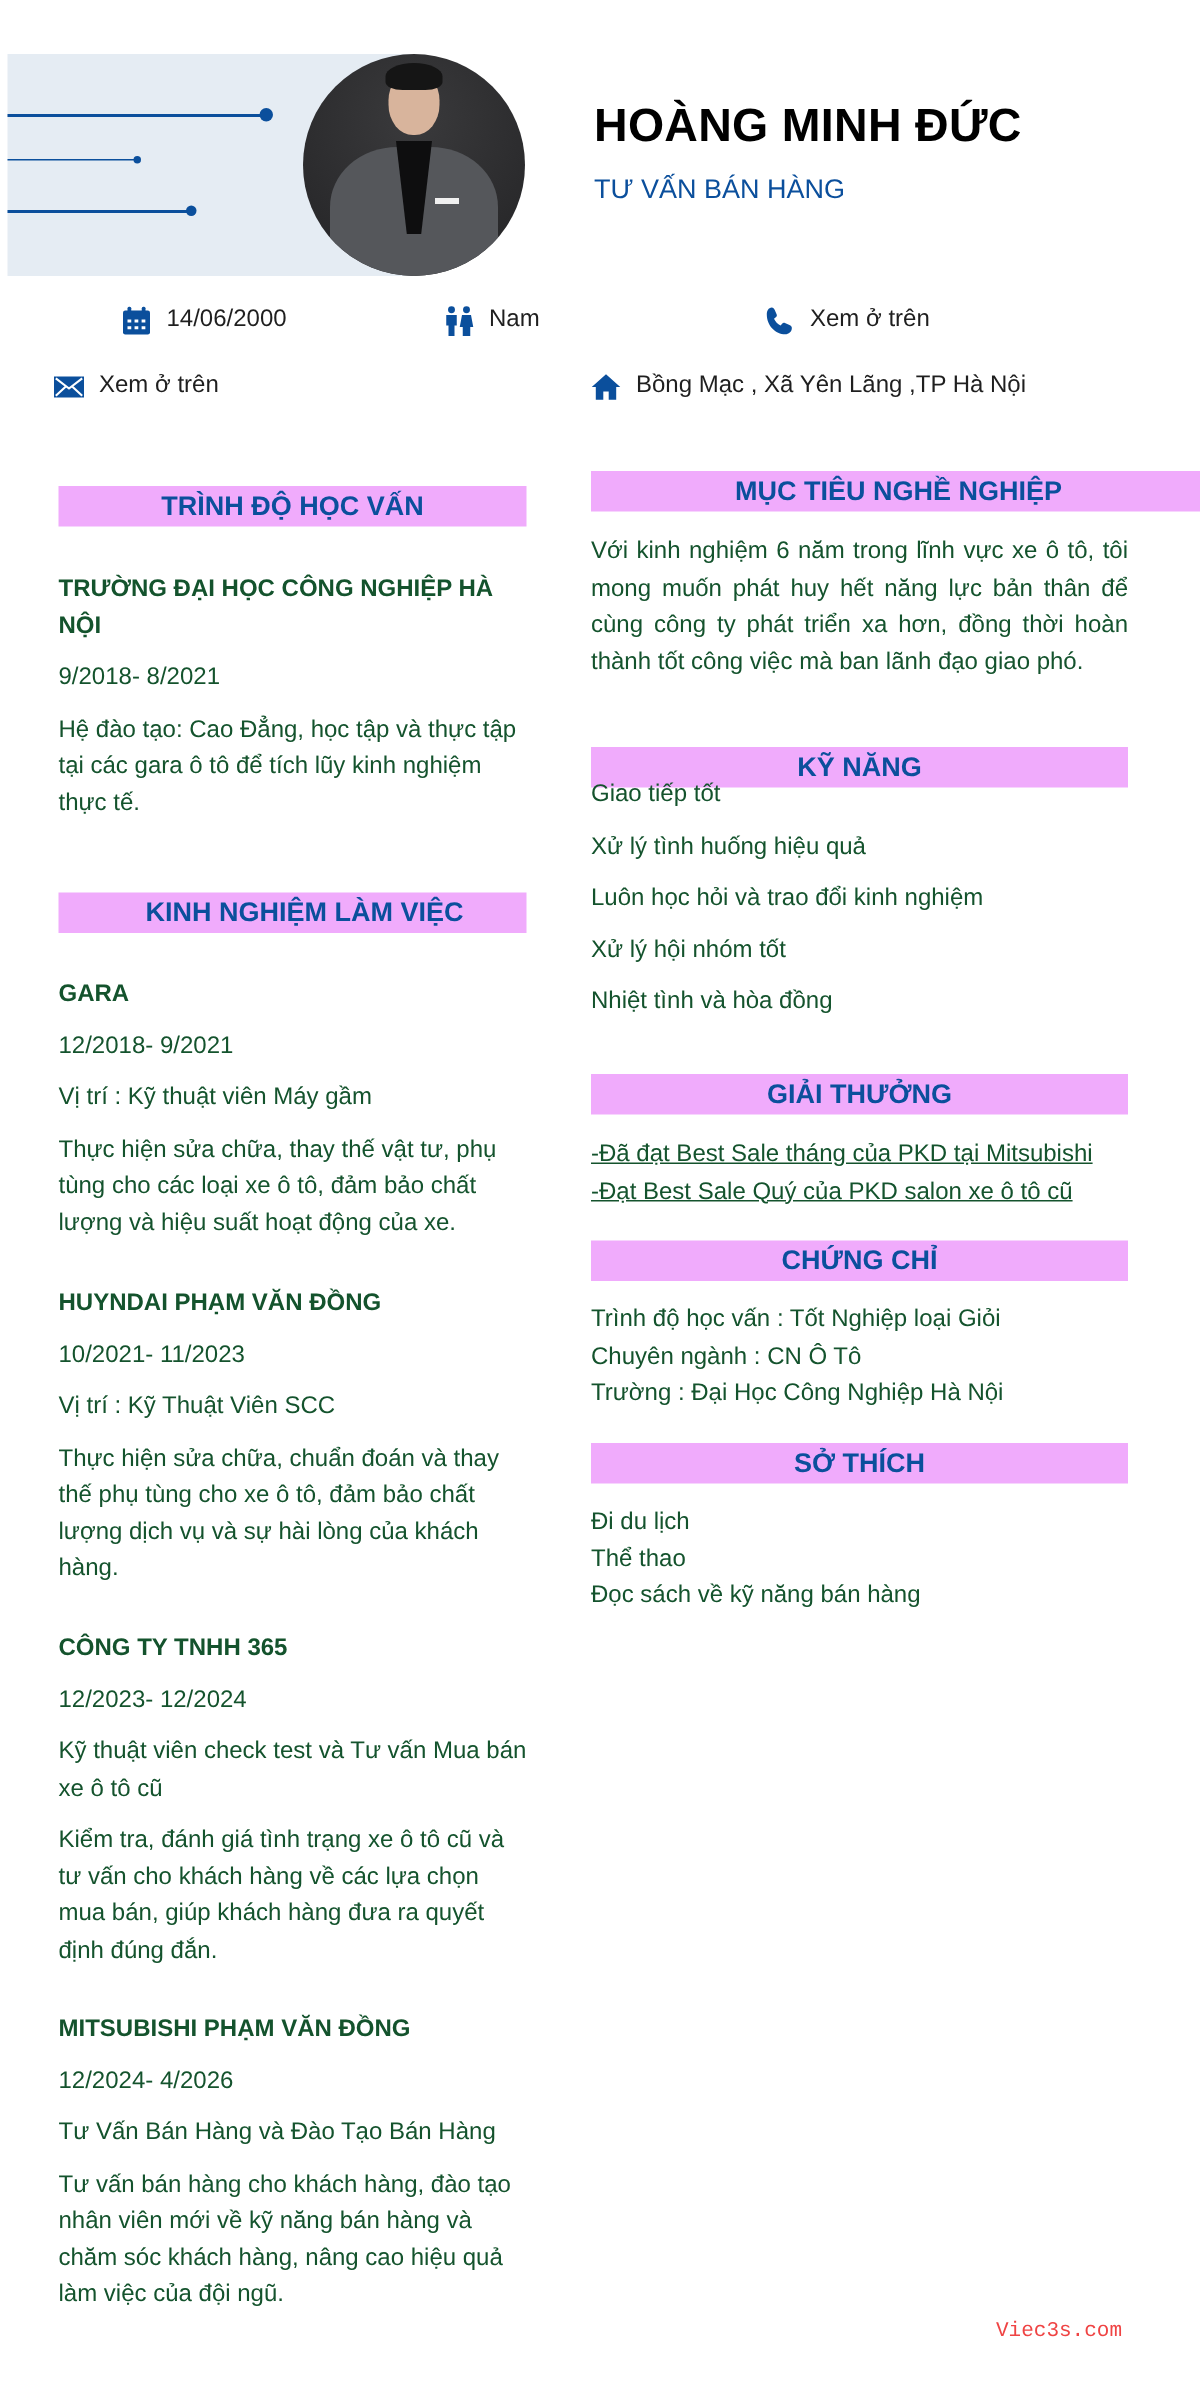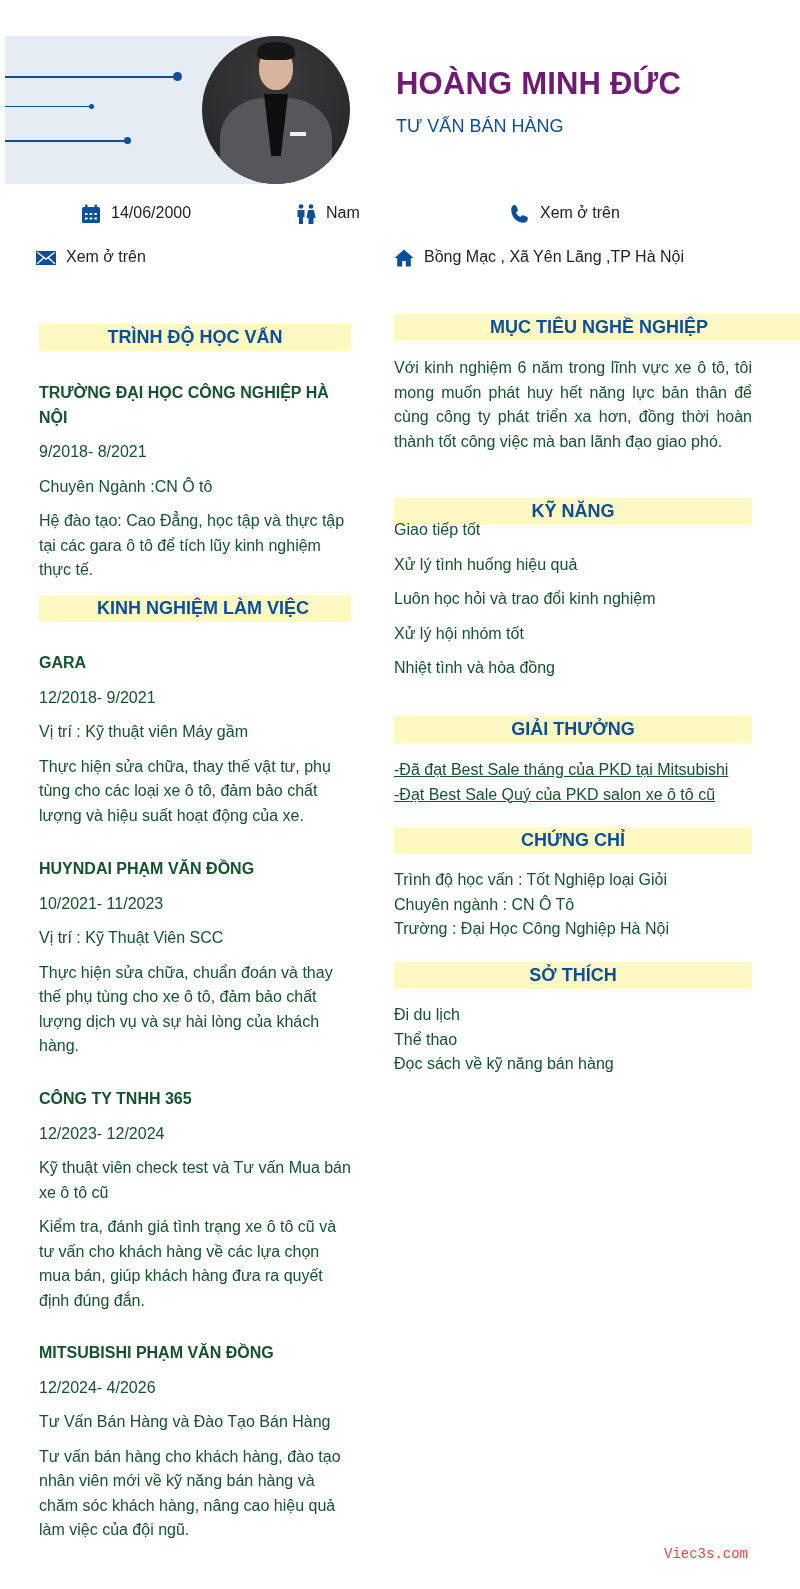--- a/index.html
+++ b/index.html
@@ -11,27 +11,27 @@
   .deco-dot { position: absolute; border-radius: 50%; background: #0b4f9c; }
 
   .photo { position: absolute; left: 202px; top: 36px; width: 148px; height: 148px; border-radius: 50%;
            background: radial-gradient(circle at 50% 30%, #3a3a3c 0%, #2c2c2e 60%, #232325 100%); overflow: hidden; }
   .photo .head { position: absolute; left: 57px; top: 12px; width: 34px; height: 42px; border-radius: 45% 45% 48% 48%; background: #d8b49c; }
   .photo .hair { position: absolute; left: 55px; top: 6px; width: 38px; height: 18px; border-radius: 50% 50% 30% 30%; background: #151515; }
   .photo .body { position: absolute; left: 18px; top: 62px; width: 112px; height: 100px; border-radius: 40% 40% 0 0; background: #55575b; }
   .photo .shirt { position: absolute; left: 62px; top: 58px; width: 24px; height: 62px; background: #0e0e0f; clip-path: polygon(0 0,100% 0,70% 100%,30% 100%); }
   .photo .pocket { position: absolute; left: 88px; top: 96px; width: 16px; height: 4px; background: #f0f0f0; }
 
-  .name { position: absolute; left: 396px; top: 66px; font-size: 31px; font-weight: bold; color: #701a75; letter-spacing: 0.2px; }
+  .name { position: absolute; left: 396px; top: 66px; font-size: 31px; font-weight: bold; color: #000000; letter-spacing: 0.2px; }
   .title { position: absolute; left: 396px; top: 116px; font-size: 18px; color: #0b4f9c; }
 
   .info { position: absolute; display: flex; font-size: 16px; color: #1f1f1f; }
   .info svg { width: 20px; height: 20px; margin-right: 10px; fill: #0b4f9c; }
 
-  .sec-head { position: absolute; height: 27px; background: #fef9c3; color: #0b4f9c; font-weight: bold;
+  .sec-head { position: absolute; height: 27px; background: #f0abfc; color: #0b4f9c; font-weight: bold;
               font-size: 18px; text-align: center; line-height: 27px; }
 
   .block { position: absolute; font-size: 16px; line-height: 24.5px; color: #14532d; }
   .block .org { font-weight: bold; margin-bottom: 10px; }
   .block .line { margin-bottom: 10px; }
   .just { text-align: justify; }
   .tight div { line-height: 24.5px; }
 
   .footer { position: absolute; left: 664px; top: 1546px; font-family: "Liberation Mono", "DejaVu Sans Mono", monospace; font-size: 14px; color: #ef4444; }
 </style>
@@ -99,21 +99,20 @@
   <svg viewBox="0 0 20 20">
       <path d="M10 1.5L0.5 10h2.7v8.5h5v-5.5h3.6v5.5h5V10h2.7z"></path>
     </svg>
   <span>Bồng Mạc , Xã Yên Lãng ,TP Hà Nội</span>
 </div>
 
 <div class="sec-head" style="left:39px;top:324px;width:312px;">TRÌNH ĐỘ HỌC VẤN</div>
 <div class="block" style="left:39px;top:381px;width:312px;">
   <div class="org">TRƯỜNG ĐẠI HỌC CÔNG NGHIỆP HÀ NỘI</div>
   <div class="line">9/2018- 8/2021</div>
-  <div class="line">Chuyên Ngành :CN Ô tô</div>
   <div>Hệ đào tạo: Cao Đẳng, học tập và thực tập tại các gara ô tô để tích lũy kinh nghiệm thực tế.</div>
 </div>
 
 <div class="sec-head" style="left:39px;top:595px;width:312px;padding-left:16px;">KINH NGHIỆM LÀM VIỆC</div>
 
 <div class="block" style="left:39px;top:651px;width:312px;">
   <div class="org">GARA</div>
   <div class="line">12/2018- 9/2021</div>
   <div class="line">Vị trí : Kỹ thuật viên Máy gầm</div>
   <div>Thực hiện sửa chữa, thay thế vật tư, phụ tùng cho các loại xe ô tô, đảm bảo chất lượng và hiệu suất hoạt động của xe.</div>

